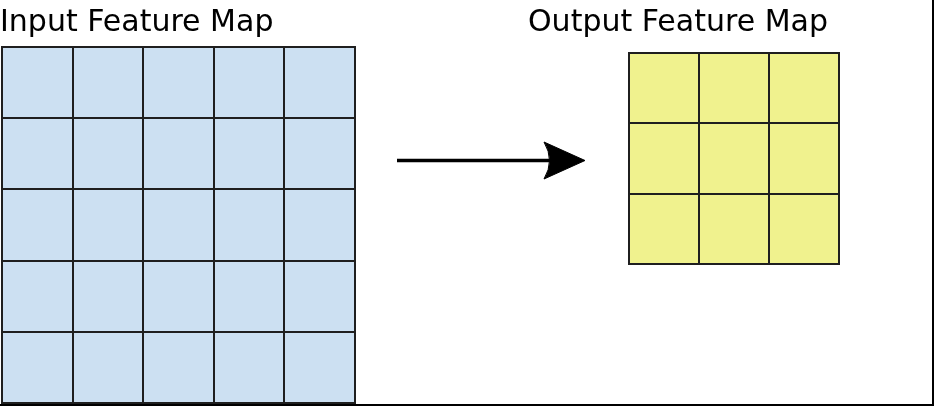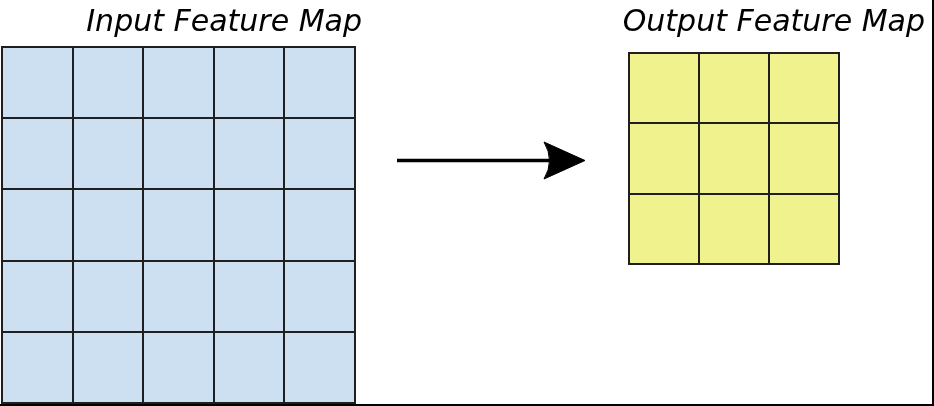--- a/index.html
+++ b/index.html
@@ -17,26 +17,25 @@
     border-right: 2px solid #000000;
     border-bottom: 2px solid #000000;
     overflow: hidden;
   }
   .map-title {
     position: absolute;
     top: 3px;
     font-size: 30px;
     line-height: 1.2;
     color: #000000;
-    text-align: right;
+    text-align: left;
     white-space: nowrap;
-    font-style: italic;
   }
   .map-title.input  { left: 0;     width: 362px; }
-  .map-title.output { left: 559px; width: 366px; }
+  .map-title.output { left: 528px; width: 366px; }
 
   .feature-grid {
     position: absolute;
     display: grid;
     box-sizing: border-box;
     gap: 2px;
     padding: 2px;           
   }
   .feature-grid.input {
     left: 1px;  top: 46px;

